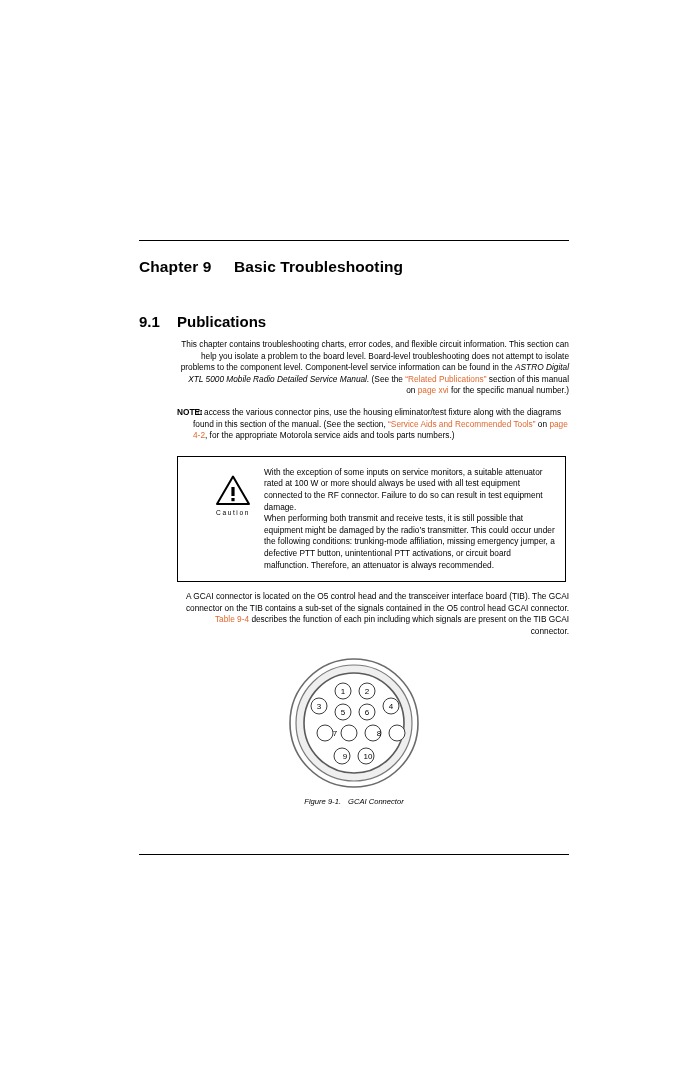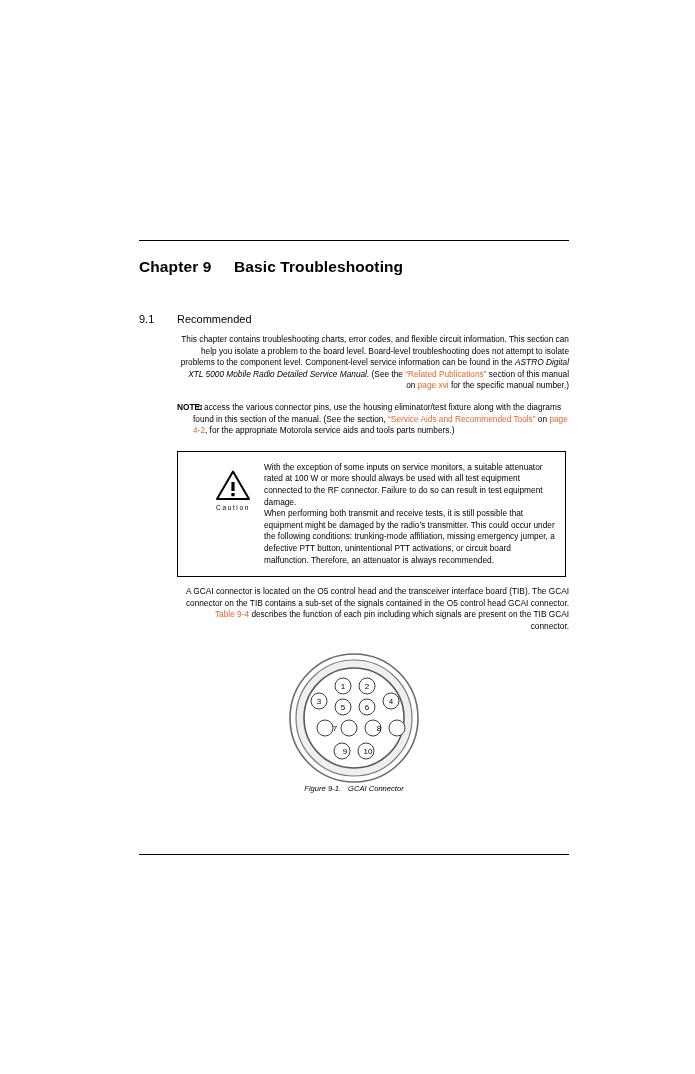--- a/index.html
+++ b/index.html
@@ -45,22 +45,22 @@
     font-weight: bold;
     margin-top: 17px;
     letter-spacing: 0.1px;
   }
   .chapter-title .num {
     display: inline-block;
     width: 95px;
   }
   .sec1 {
     margin-top: 37px;
-    font-size: 11px;
-    font-weight: normal;
+    font-size: 15px;
+    font-weight: bold;
     position: relative;
   }
   .sec1 .num {
     position: absolute;
     left: 0;
     top: 0;
   }
   .sec1 .txt {
     margin-left: 38px;
     display: block;
@@ -159,40 +159,40 @@
   }
   .connector {
     position: relative;
     width: 132px;
     height: 132px;
     margin: 0 auto;
   }
   .fig-caption {
     font-size: 7.6px;
     font-style: italic;
-    margin-top: 0;
+    margin-top: 8px;
   }
   .fig-caption .sp { display: inline-block; width: 7px; }
 </style>
 </head>
 <body>
 
 <div class="page">
 
   <div class="content">
 
     <div class="rule"></div>
 
     <div class="chapter-title">
       <span class="num">Chapter 9</span><span>Basic Troubleshooting</span>
     </div>
 
     <div class="sec1">
       <span class="num">9.1</span>
-      <span class="txt">Recommended</span>
+      <span class="txt">Publications</span>
     </div>
 
     <div class="body-block">
       <p class="body first"><span>This chapter contains troubleshooting charts, error codes, and flexible circuit information. This section can help you isolate a problem to the board level. Board-level troubleshooting does not attempt to isolate problems to the component level. Component-level service information can be found in the </span><span class="ital">ASTRO Digital XTL 5000 Mobile Radio Detailed Service Manual.</span><span> (See the </span><span class="link">“Related Publications”</span><span> section of this manual on </span><span class="link">page xvi</span><span> for the specific manual number.)</span></p>
     </div>
 
     <div class="note">
       <span class="lbl">NOTE:</span>
       <span class="note-body"><span>To access the various connector pins, use the housing eliminator/test fixture along with the diagrams found in this section of the manual. (See the section, </span><span class="link">“Service Aids and Recommended Tools”</span><span> on </span><span class="link">page 4-2</span><span>, for the appropriate Motorola service aids and tools parts numbers.)</span></span>
     </div>

